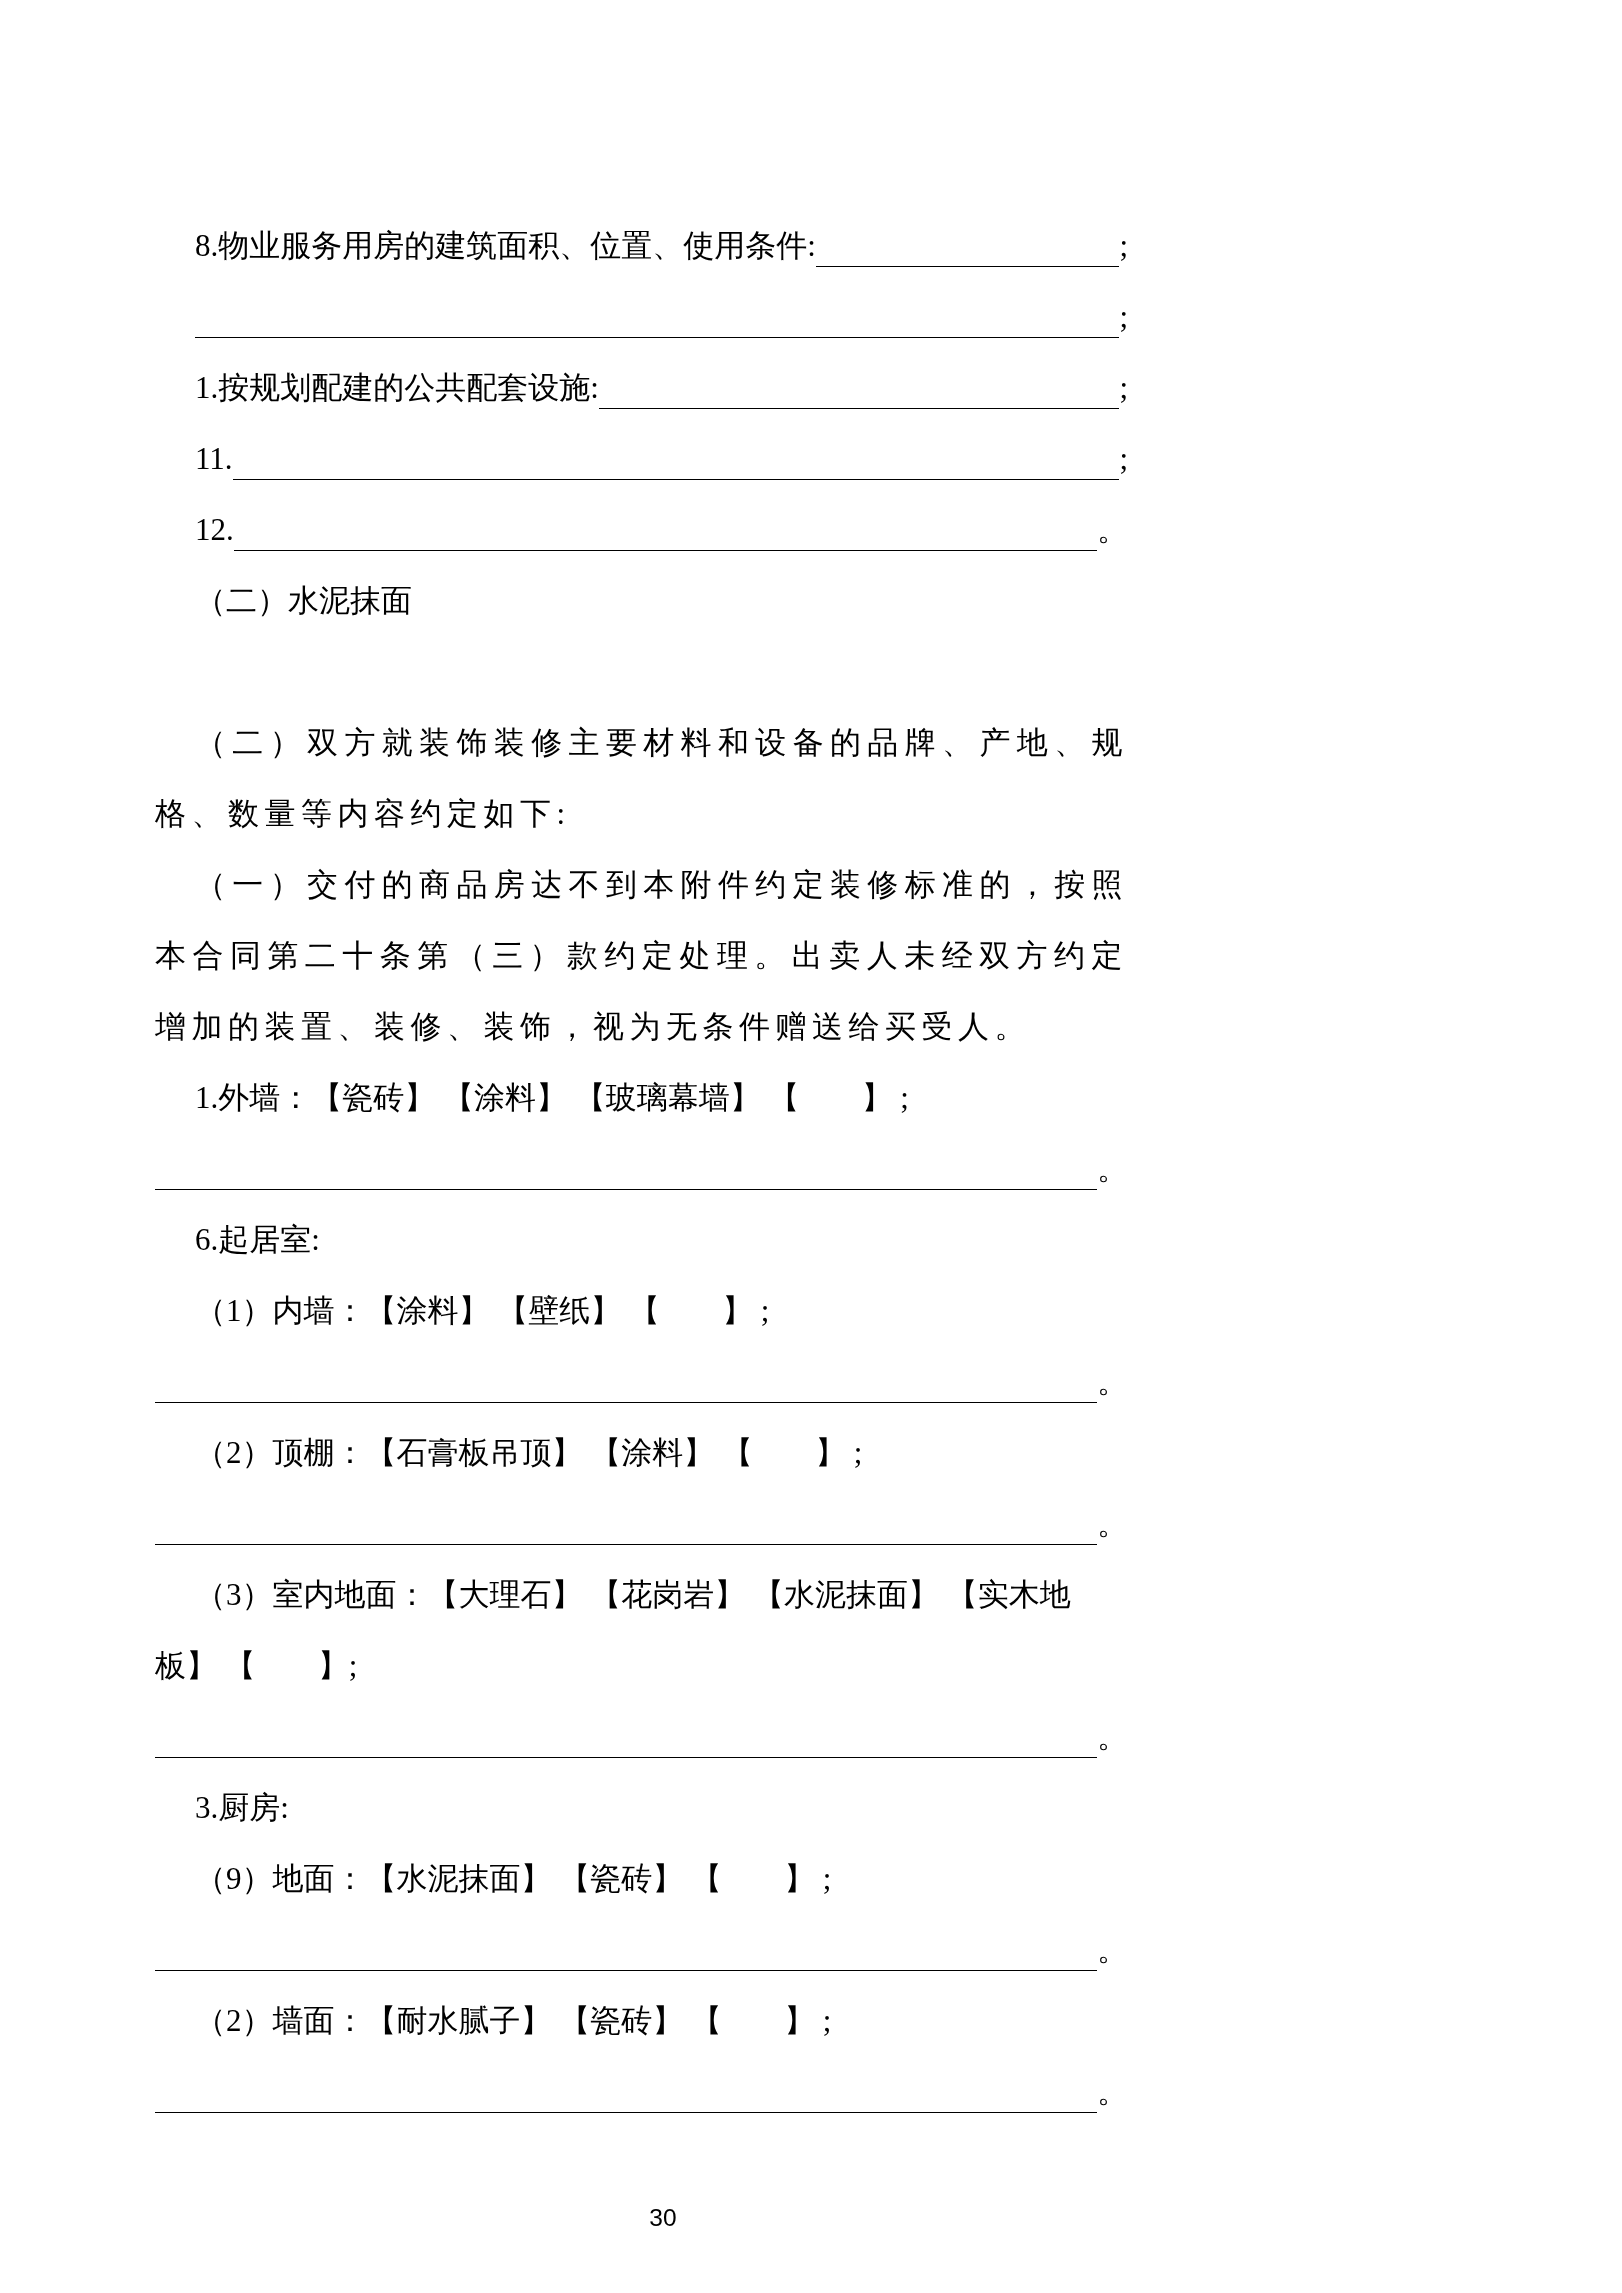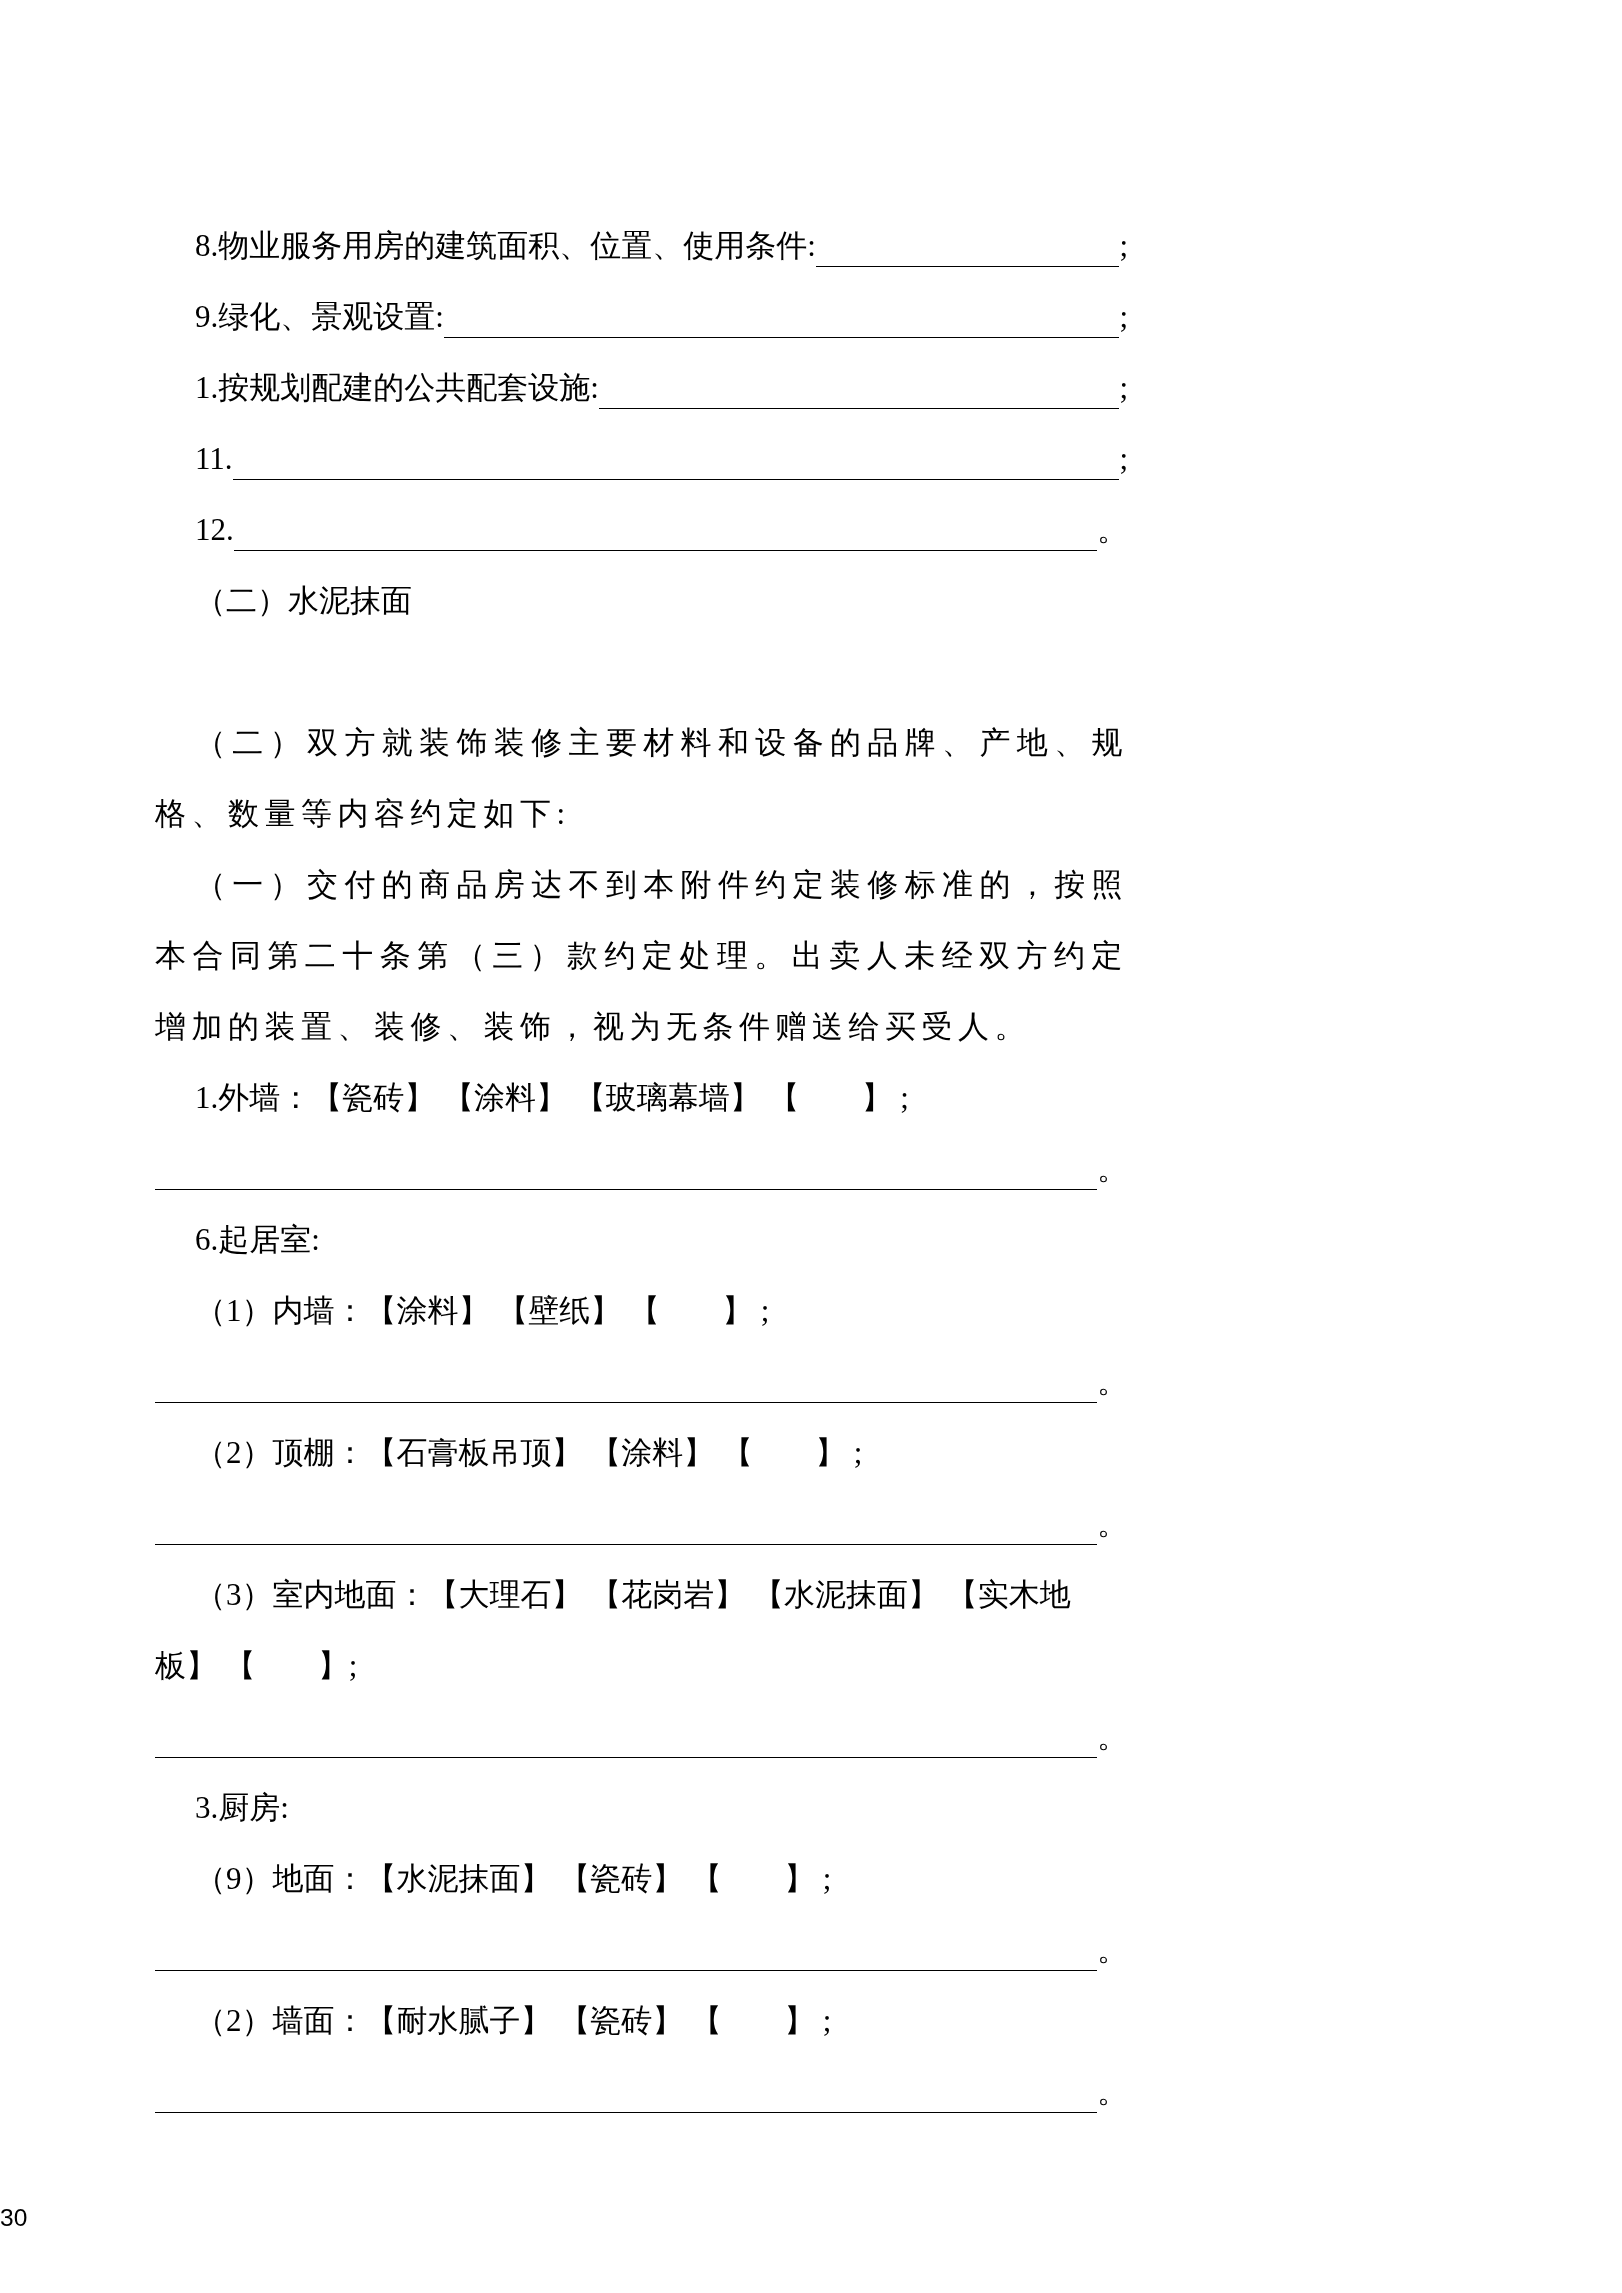--- a/index.html
+++ b/index.html
@@ -53,40 +53,39 @@
     min-width: 36px;
     border-bottom: 1.8px solid #000000;
     margin-bottom: 13.6px;
     height: 0;
   }
   .page-num {
     position: absolute;
     left: 0;
     right: 0;
     top: 2204px;
-    text-align: left;
+    text-align: center;
     font-size: 24.5px;
     font-family: "Liberation Sans", "DejaVu Sans", sans-serif;
     color: #000000;
   }
 </style>
 </head>
 <body>
 
 <div class="page">
   <div class="content">
 
     <div class="fill-line ind">
       <span class="lbl">8.物业服务用房的建筑面积、位置、使用条件:</span>
       <span class="blank"></span>
       <span class="sfx">;</span>
     </div>
 
     <div class="fill-line ind">
-      <span class="lbl">9.绿化、景观设置:</span>
       <span class="blank"></span>
       <span class="sfx">;</span>
     </div>
 
     <div class="fill-line ind">
       <span class="lbl">1.按规划配建的公共配套设施:</span>
       <span class="blank"></span>
       <span class="sfx">;</span>
     </div>
 

